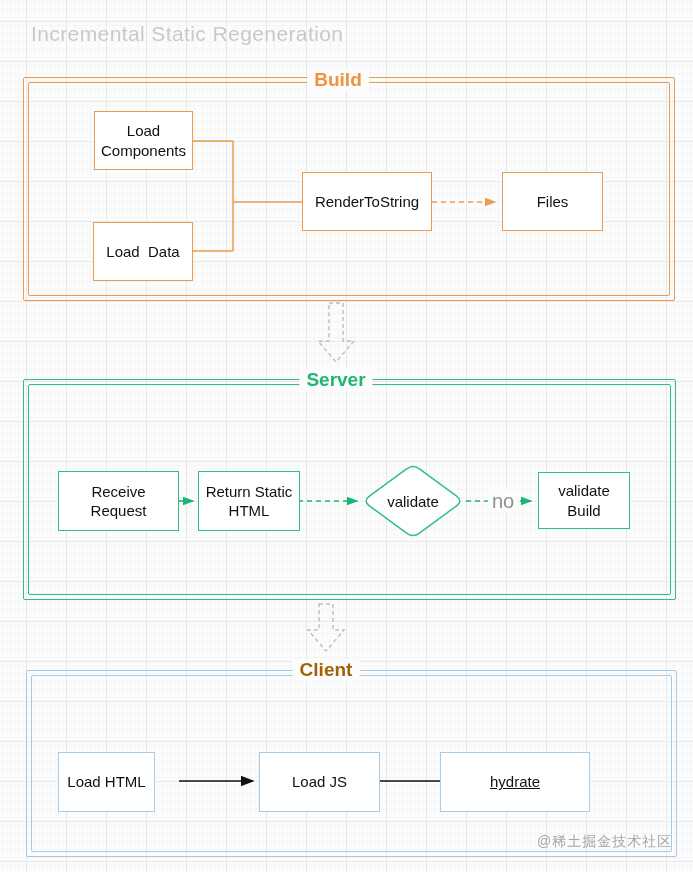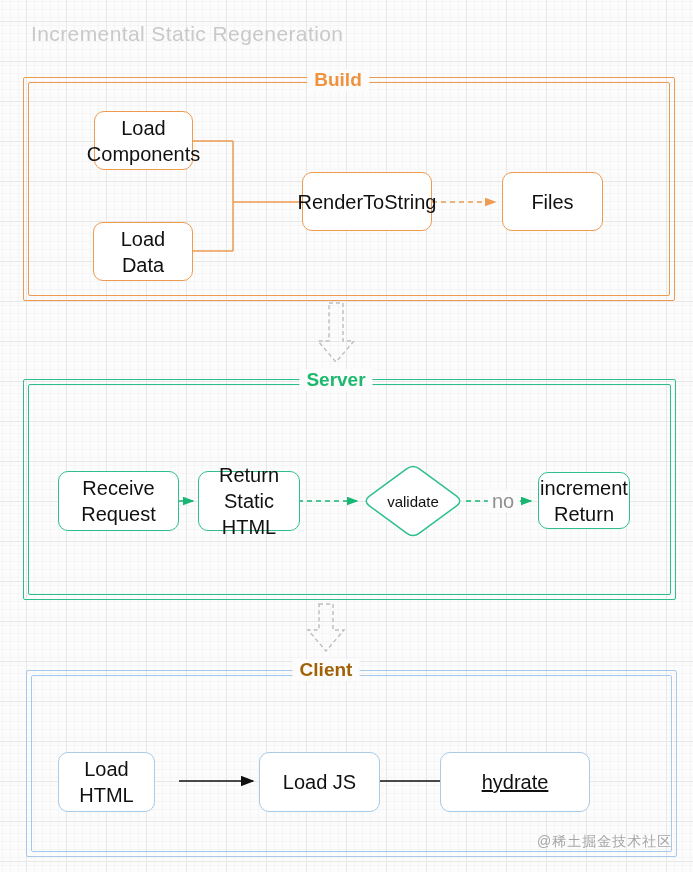--- a/index.html
+++ b/index.html
@@ -39,23 +39,23 @@
     background: #FCFCFC; padding: 0 7px; white-space: nowrap; z-index: 3;
   }
   .lbl-build  { color: #F0923E; }
   .lbl-server { color: #1DB96E; }
   .lbl-client { color: #a16207; text-align: center; }
 
   svg.wires { position: absolute; left: 0; top: 0; z-index: 1; }
 
   .node {
     position: absolute; z-index: 2;
-    background: #fff; border-radius: 10px;
+    background: #fff; border-radius: 0;
     display: flex; align-items: center; justify-content: center;
-    text-align: center; font-size: 20px; color: #111;
+    text-align: center; font-size: 15px; color: #111;
     line-height: 1.3; white-space: pre-wrap; padding: 4px 6px;
   }
   .nb-orange { border: 1.5px solid #EC9B51; }
   .nb-green  { border: 1.5px solid #2FBF8F; }
   .nb-blue   { border: 1.5px solid #A8CBE8; }
 
   .diamond-label {
     position: absolute; z-index: 2;
     display: flex; align-items: center; justify-content: center;
     font-size: 15px; color: #111;
@@ -132,21 +132,21 @@
   <div class="sec-label lbl-client" style="left:326px; top:670px;">Client</div>
 
   <div class="node nb-orange" style="left:94px;  top:111px; width:99px;  height:59px;">Load Components</div>
   <div class="node nb-orange" style="left:93px;  top:222px; width:100px; height:59px;">Load  Data</div>
   <div class="node nb-orange" style="left:302px; top:172px; width:130px; height:59px;">RenderToString</div>
   <div class="node nb-orange" style="left:502px; top:172px; width:101px; height:59px;">Files</div>
 
   <div class="node nb-green" style="left:58px;  top:471px; width:121px; height:60px;">Receive Request</div>
   <div class="node nb-green" style="left:198px; top:471px; width:102px; height:60px;">Return Static HTML</div>
   <div class="diamond-label" style="left:373px; top:486px; width:80px; height:30px;">validate</div>
-  <div class="node nb-green" style="left:538px; top:472px; width:92px;  height:57px;">increment Return</div>
+  <div class="node nb-green" style="left:538px; top:472px; width:92px;  height:57px;">validate Build</div>
 
   <div class="edge-label-no">no</div>
 
   <div class="node nb-blue" style="left:58px;  top:752px; width:97px; height:60px;">Load HTML</div>
   <div class="node nb-blue" style="left:259px; top:752px; width:121px; height:60px;">Load JS</div>
   <div class="node nb-blue" style="left:440px; top:752px; width:150px; height:60px;text-decoration:underline;">hydrate</div>
 
   <div class="watermark">@稀土掘金技术社区</div>
 
 </div>

